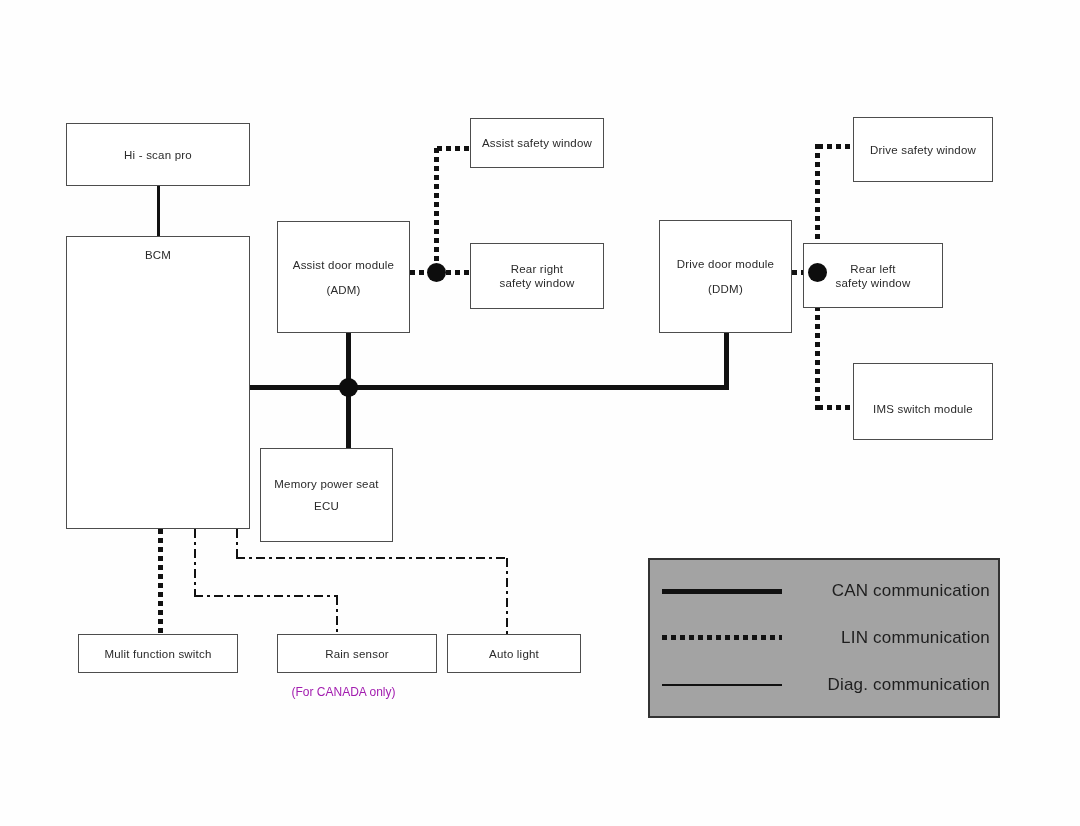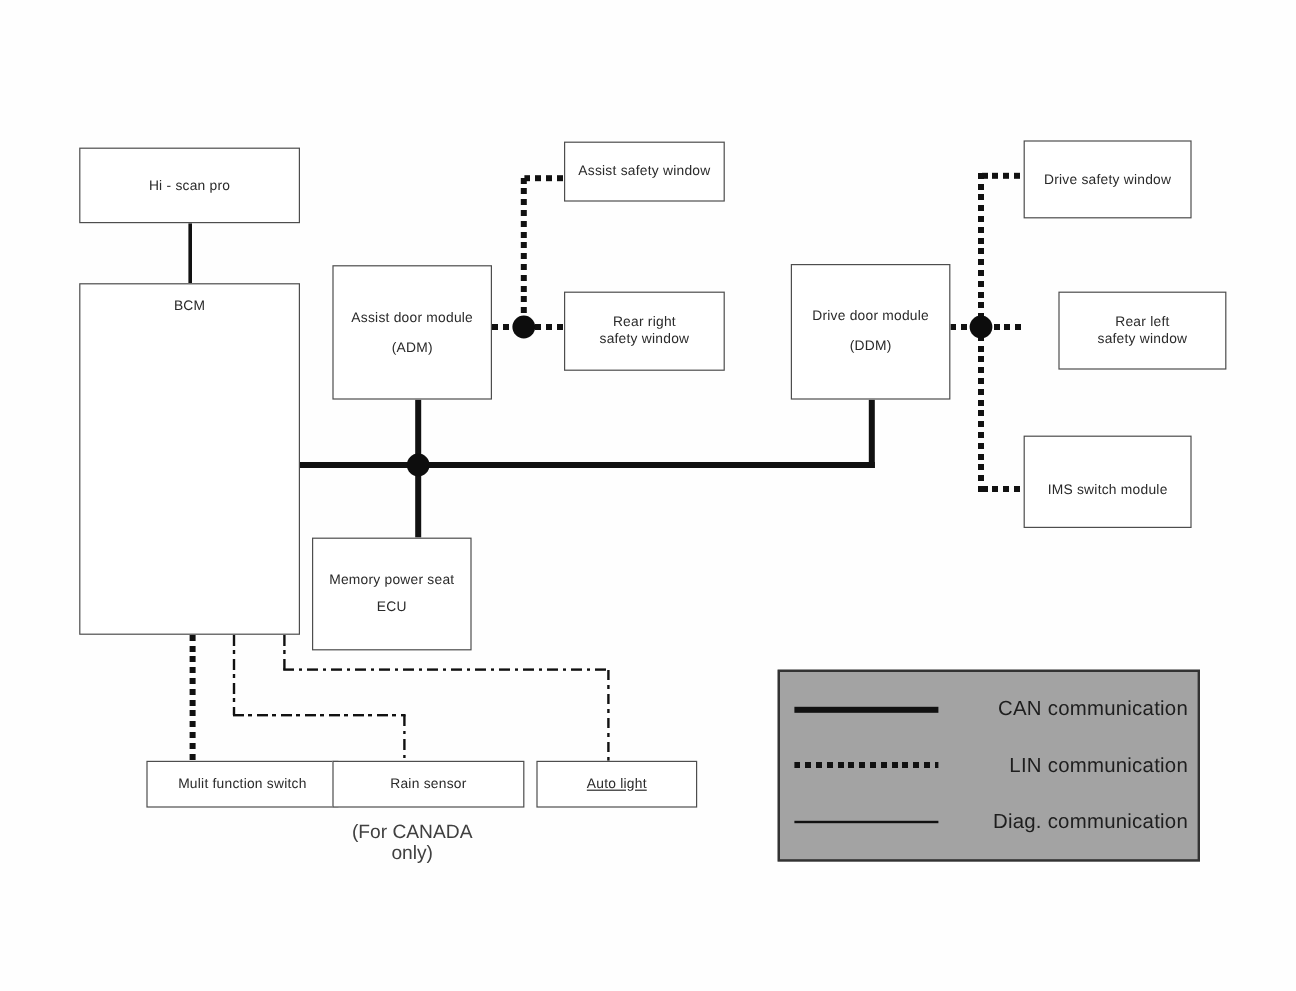--- a/index.html
+++ b/index.html
@@ -88,22 +88,22 @@
     letter-spacing: 0.2px;
   }
   .sample-can  { height: 5px; background: #111; }
   .sample-lin  { height: 5px; background: repeating-linear-gradient(90deg, #111 0 5px, transparent 5px 9px); }
   .sample-diag { height: 2px; background: #111; }
   .sample-ser  { height: 2px; background: repeating-linear-gradient(90deg, #111 0 9px, transparent 9px 13px, #111 13px 16px, transparent 16px 20px); }
 
   
   .caption {
     position: absolute;
-    font-size: 16px;
-    color: #404040;
+    font-size: 12px;
+    color: #a21caf;
     text-align: center;
     z-index: 3;
   }
 </style>
 </head>
 <body>
 
 <div class="canvas">
 
   <div class="dbox" style="left:66px; top:123px; width:184px; height:63px;">
@@ -130,45 +130,45 @@
 
   <div class="dbox gap-lg" style="left:659px; top:220px; width:133px; height:113px;">
     <span class="ln">Drive door module</span>
     <span class="ln">(DDM)</span>
   </div>
 
   <div class="dbox" style="left:853px; top:117px; width:140px; height:65px;">
     <span class="ln">Drive safety window</span>
   </div>
 
-  <div class="dbox gap-md" style="left:882px; top:243px; width:140px; height:65px;">
+  <div class="dbox gap-md" style="left:803px; top:243px; width:140px; height:65px;">
     <span class="ln">Rear left</span>
     <span class="ln">safety window</span>
   </div>
 
   <div class="dbox" style="left:853px; top:363px; width:140px; height:77px; justify-content:flex-end; padding-bottom:24px;">
     <span class="ln">IMS switch module</span>
   </div>
 
   <div class="dbox" style="left:260px; top:448px; width:133px; height:94px; gap:10px;">
     <span class="ln">Memory power seat</span>
     <span class="ln">ECU</span>
   </div>
 
-  <div class="dbox" style="left:78px; top:634px; width:160px; height:39px;margin-left:44px;">
+  <div class="dbox" style="left:78px; top:634px; width:160px; height:39px;">
     <span class="ln">Mulit function switch</span>
   </div>
 
   <div class="dbox" style="left:277px; top:634px; width:160px; height:39px;">
     <span class="ln">Rain sensor</span>
   </div>
 
   <div class="caption" style="left:277px; top:685px; width:133px;">(For CANADA only)</div>
 
-  <div class="dbox" style="left:447px; top:634px; width:134px; height:39px;text-decoration:underline;">
+  <div class="dbox" style="left:447px; top:634px; width:134px; height:39px;">
     <span class="ln">Auto light</span>
   </div>
 
   <div class="line" style="left:157px; top:186px; width:3px; height:50px;"></div>
 
   <div class="line" style="left:250px; top:385px; width:479px; height:5px;"></div>
   <div class="line" style="left:724px; top:333px; width:5px; height:57px;"></div>
   <div class="line" style="left:346px; top:333px; width:5px; height:115px;"></div>
   <div class="dot" style="left:339px; top:378px;"></div>
 

